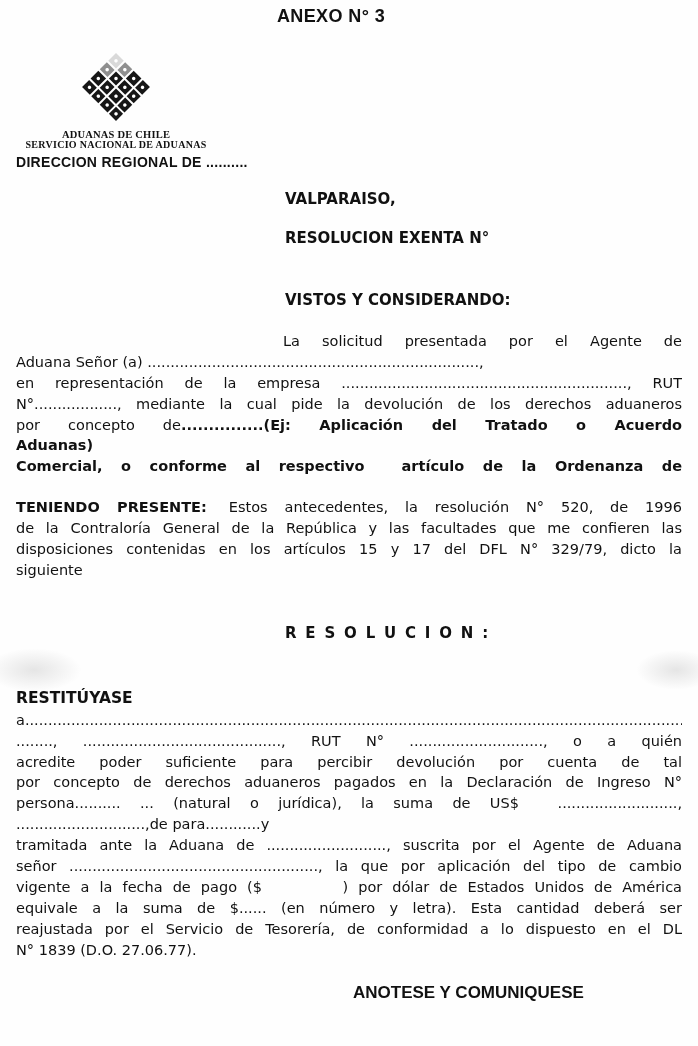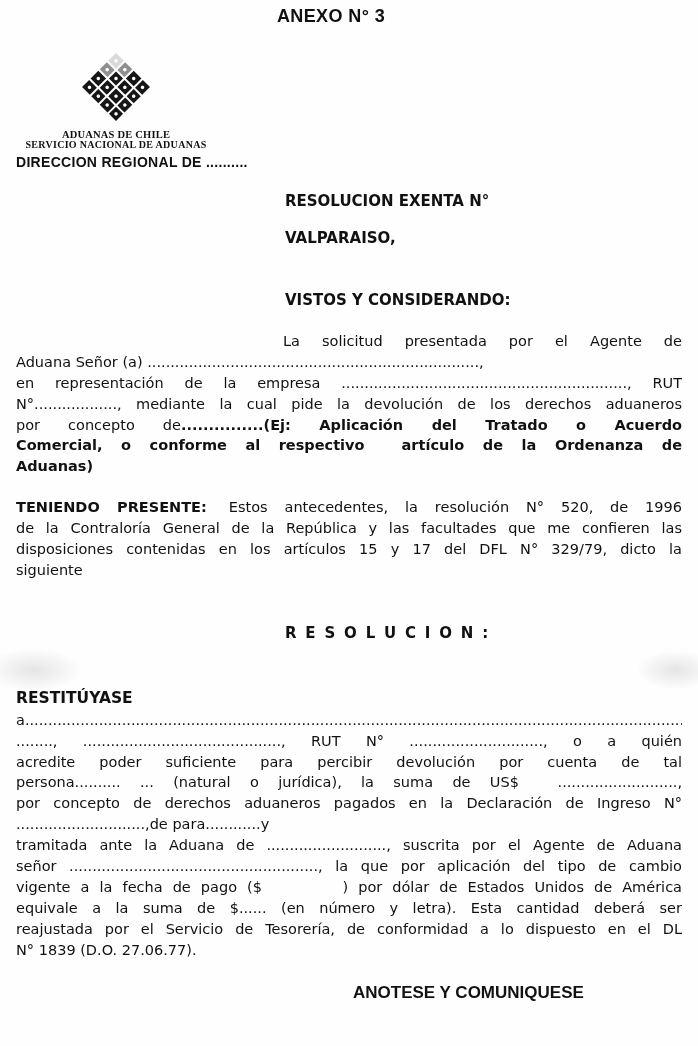--- a/index.html
+++ b/index.html
@@ -130,51 +130,51 @@
       <div class="cube"></div>
       <div class="cube"></div>
       <div class="cube"></div>
     </div>
     <div class="logo-cap1">ADUANAS DE CHILE</div>
     <div class="logo-cap2">SERVICIO NACIONAL DE ADUANAS</div>
   </div>
 
   <div class="direccion">DIRECCION REGIONAL DE ..........</div>
 
+  <div class="hblock h-ciudad">VALPARAISO,</div>
   <div class="hblock h-resolucion-exenta">RESOLUCION EXENTA N°</div>
-  <div class="hblock h-ciudad">VALPARAISO,</div>
   <div class="hblock h-vistos">VISTOS Y CONSIDERANDO:</div>
 
   <div class="para p1">
     <div class="pline indent-first"><span>La solicitud presentada por el Agente de</span></div>
     <div class="pline left"><span>Aduana Señor (a) ........................................................................,</span></div>
     <div class="pline"><span>en representación de la empresa .............................................................., RUT</span></div>
     <div class="pline"><span>N°.................., mediante la cual pide la devolución de los derechos aduaneros</span></div>
     <div class="pline"><span>por concepto de</span><span class="b">...............(Ej: Aplicación del Tratado o Acuerdo</span></div>
+    <div class="pline b left"><span>Aduanas)</span></div>
     <div class="pline b"><span>Comercial, o conforme al respectivo&nbsp; artículo de la Ordenanza de</span></div>
-    <div class="pline b left"><span>Aduanas)</span></div>
   </div>
 
   <div class="para p2">
     <div class="pline"><span class="b">TENIENDO PRESENTE:</span><span class="tab"></span><span>Estos antecedentes, la resolución N° 520, de 1996</span></div>
     <div class="pline"><span>de la Contraloría General de la República y las facultades que me confieren las</span></div>
     <div class="pline"><span>disposiciones contenidas en los artículos 15 y 17 del DFL N° 329/79, dicto la</span></div>
     <div class="pline left"><span>siguiente</span></div>
   </div>
 
   <div class="res-heading">R E S O L U C I O N :</div>
 
   <div class="restituyase">RESTITÚYASE</div>
 
   <div class="para p3">
     <div class="pline nowrap"><span>a.....................................................................................................................................................................................</span></div>
     <div class="pline"><span>........, ..........................................., RUT N° ............................., o a quién</span></div>
     <div class="pline"><span>acredite poder suficiente para percibir devolución por cuenta de tal</span></div>
+    <div class="pline"><span>por concepto de derechos aduaneros pagados en la Declaración de Ingreso N°</span></div>
     <div class="pline"><span>persona.......... ... (natural o jurídica), la suma de US$&nbsp; ..........................,</span></div>
-    <div class="pline"><span>por concepto de derechos aduaneros pagados en la Declaración de Ingreso N°</span></div>
     <div class="pline left"><span>............................,de para............y</span></div>
     <div class="pline"><span>tramitada ante la Aduana de .........................., suscrita por el Agente de Aduana</span></div>
     <div class="pline"><span>señor ......................................................, la que por aplicación del tipo de cambio</span></div>
     <div class="pline"><span>vigente a la fecha de pago ($&nbsp;&nbsp;&nbsp;&nbsp;&nbsp;&nbsp;&nbsp;&nbsp;) por dólar de Estados Unidos de América</span></div>
     <div class="pline"><span>equivale a la suma de $...... (en número y letra). Esta cantidad deberá ser</span></div>
     <div class="pline"><span>reajustada por el Servicio de Tesorería, de conformidad a lo dispuesto en el DL</span></div>
     <div class="pline left"><span>N° 1839 (D.O. 27.06.77).</span></div>
   </div>
 
   <div class="footer-line">ANOTESE Y COMUNIQUESE</div>

